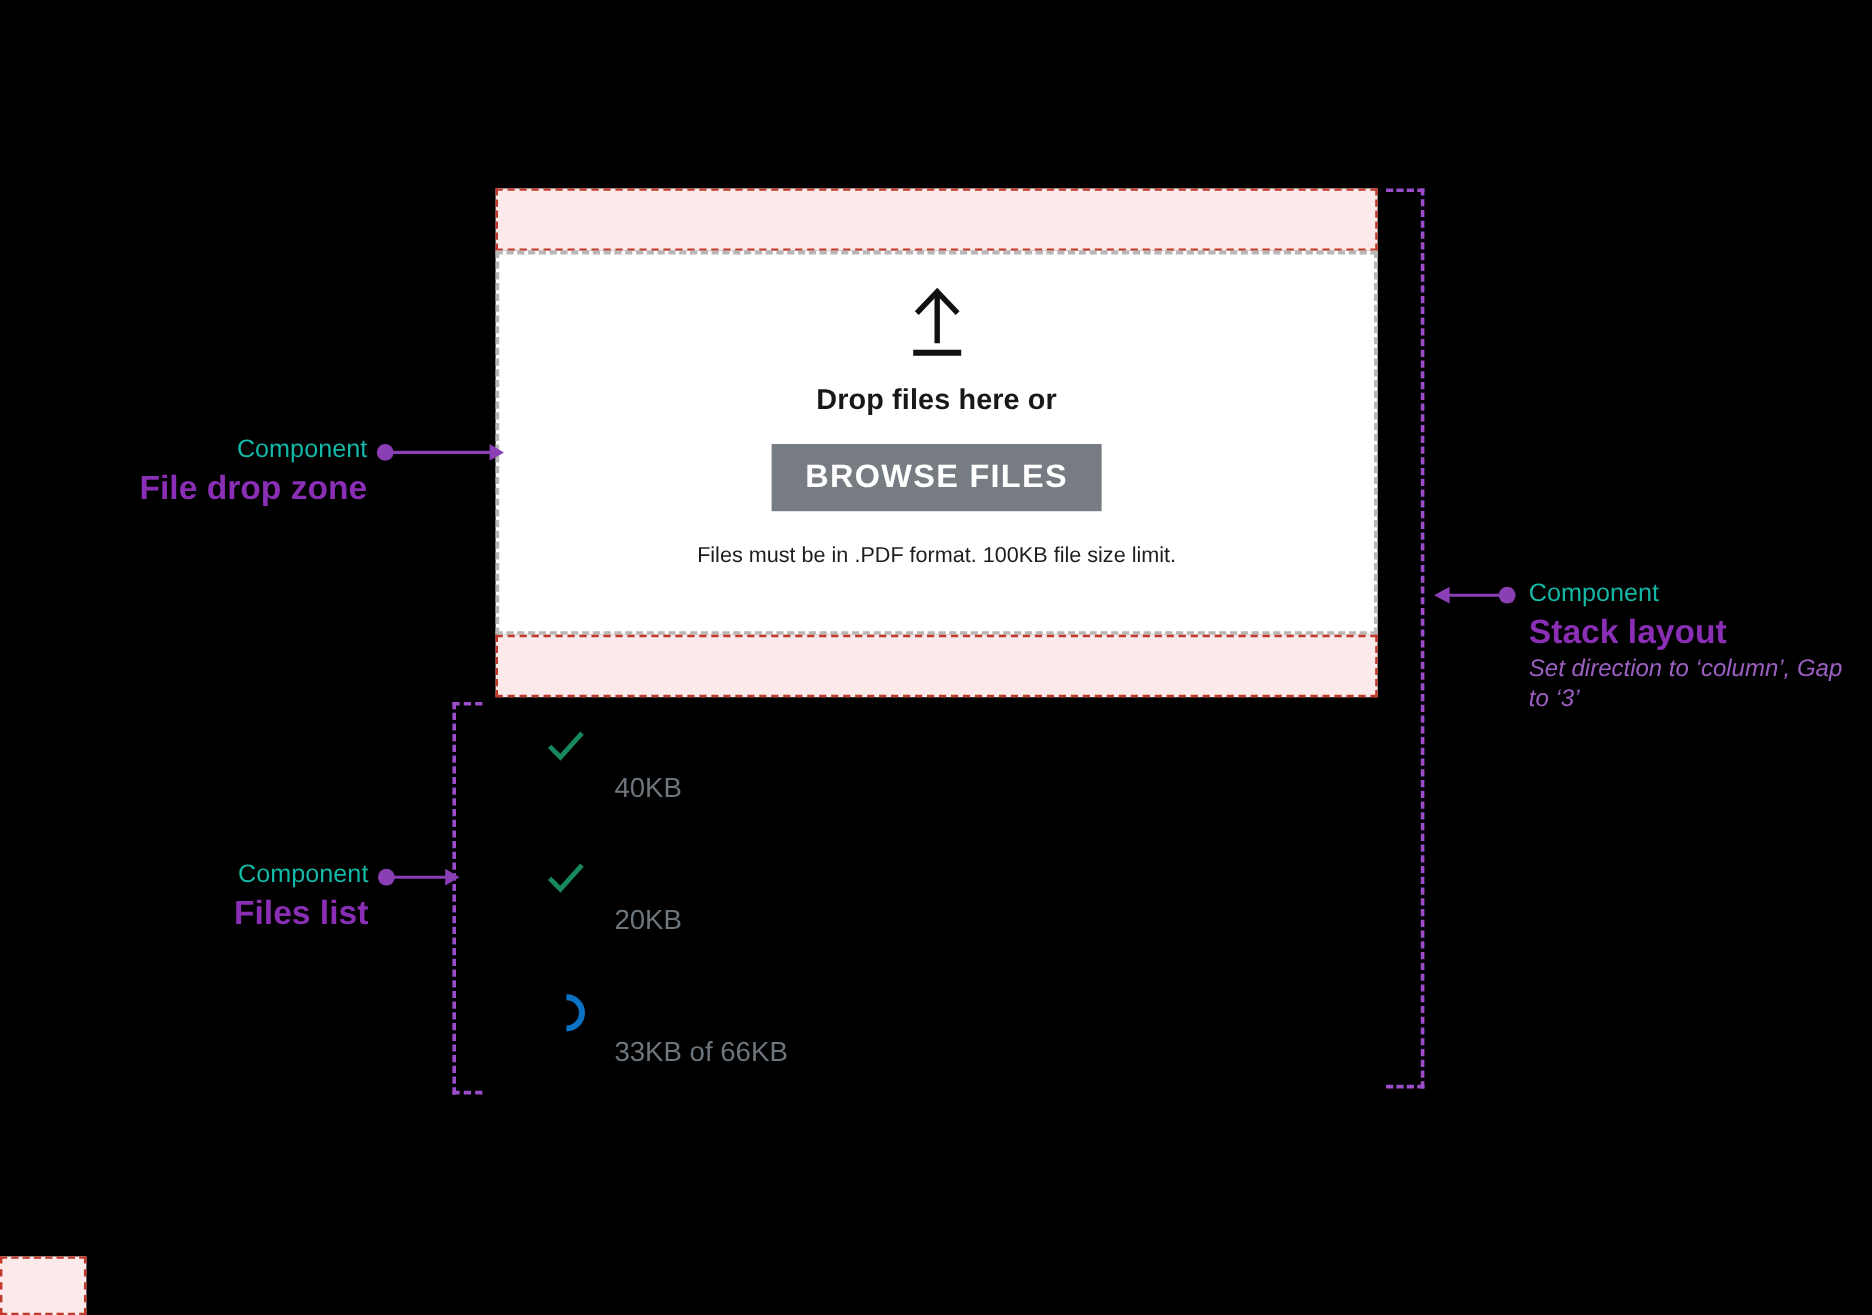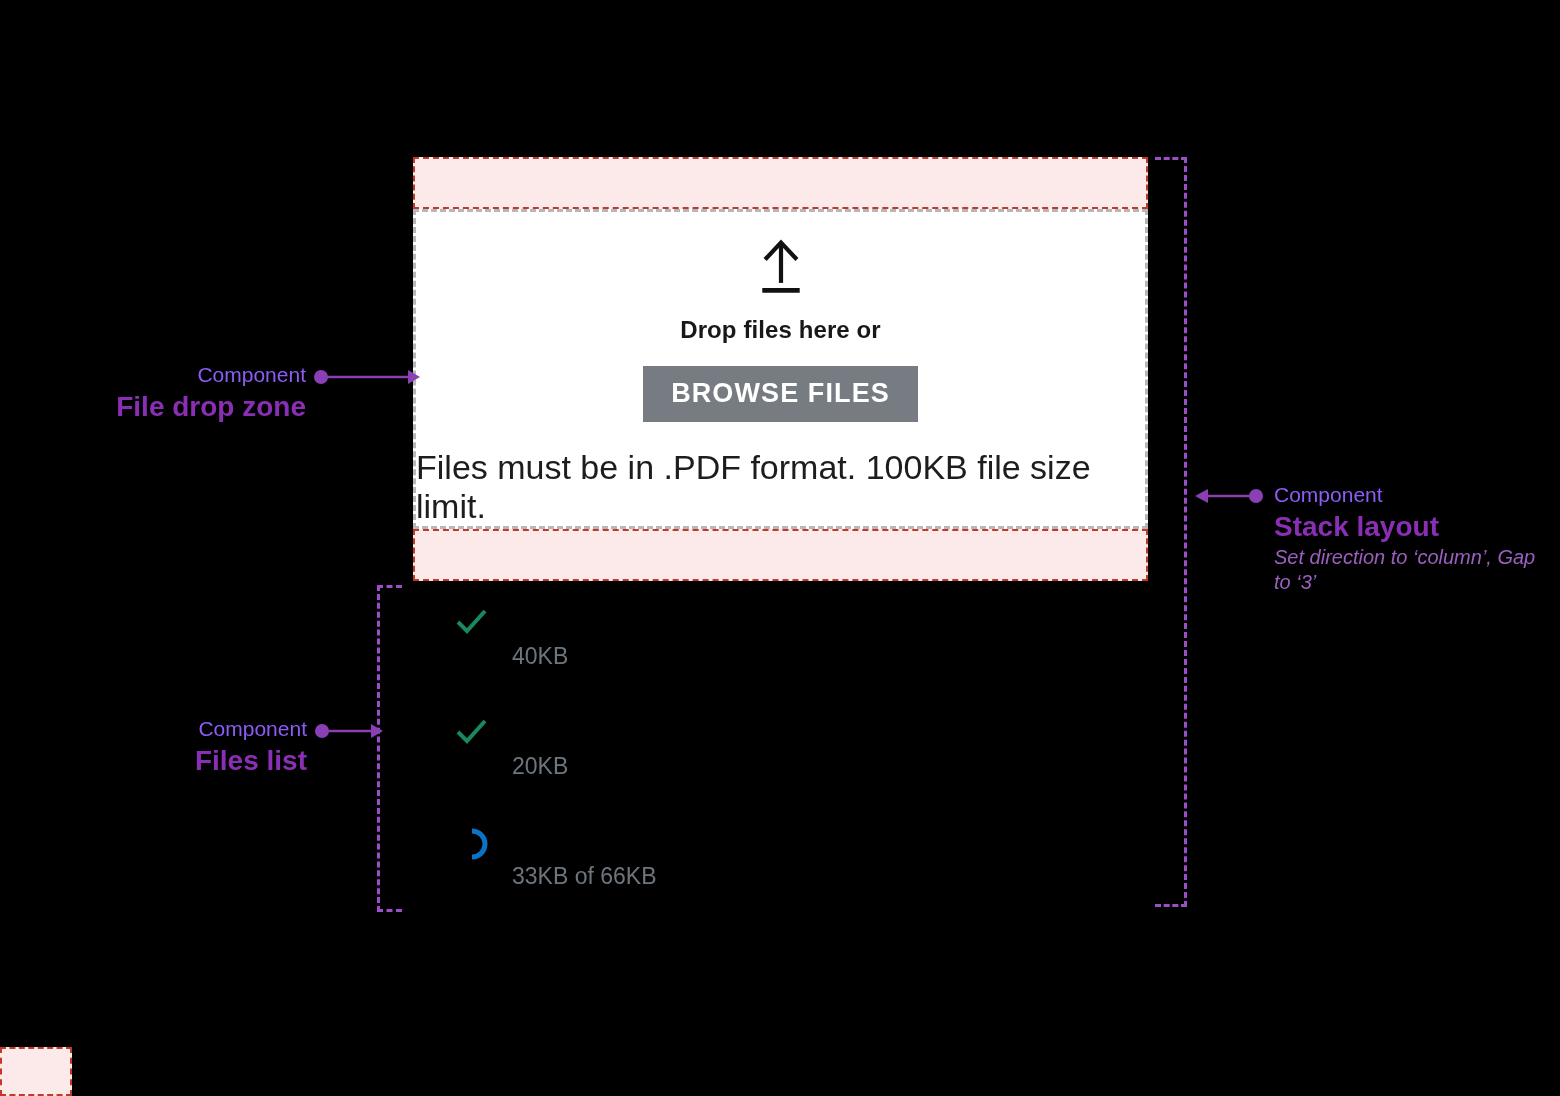--- a/index.html
+++ b/index.html
@@ -34,21 +34,21 @@
 
   .anno-label {
     position: absolute;
     color: #8a3fb5;
     line-height: 1.28;
     white-space: nowrap;
   }
   .anno-label .kind {
     font-size: 21px;
     font-weight: 400;
-    color: #8b5cf6;
+    color: #14b8a6;
     display: block;
   }
   .anno-label .name {
     font-size: 28px;
     font-weight: 700;
     color: #8a2fb5;
     display: block;
   }
   .anno-label .note {
     font-size: 20px;
@@ -104,21 +104,21 @@
     font-family: "Liberation Sans", sans-serif;
     font-size: 27px;
     font-weight: 600;
     letter-spacing: 1.1px;
     padding: 14px 28px 15px 28px;
     cursor: pointer;
     line-height: 1;
   }
   .drop-hint {
     margin-top: 26px;
-    font-size: 34px;
+    font-size: 18px;
     color: #1d1d1f;
     font-weight: 400;
   }
 
   
   .static-list {
     position: absolute;
   }
   .list-item {
     position: relative;

